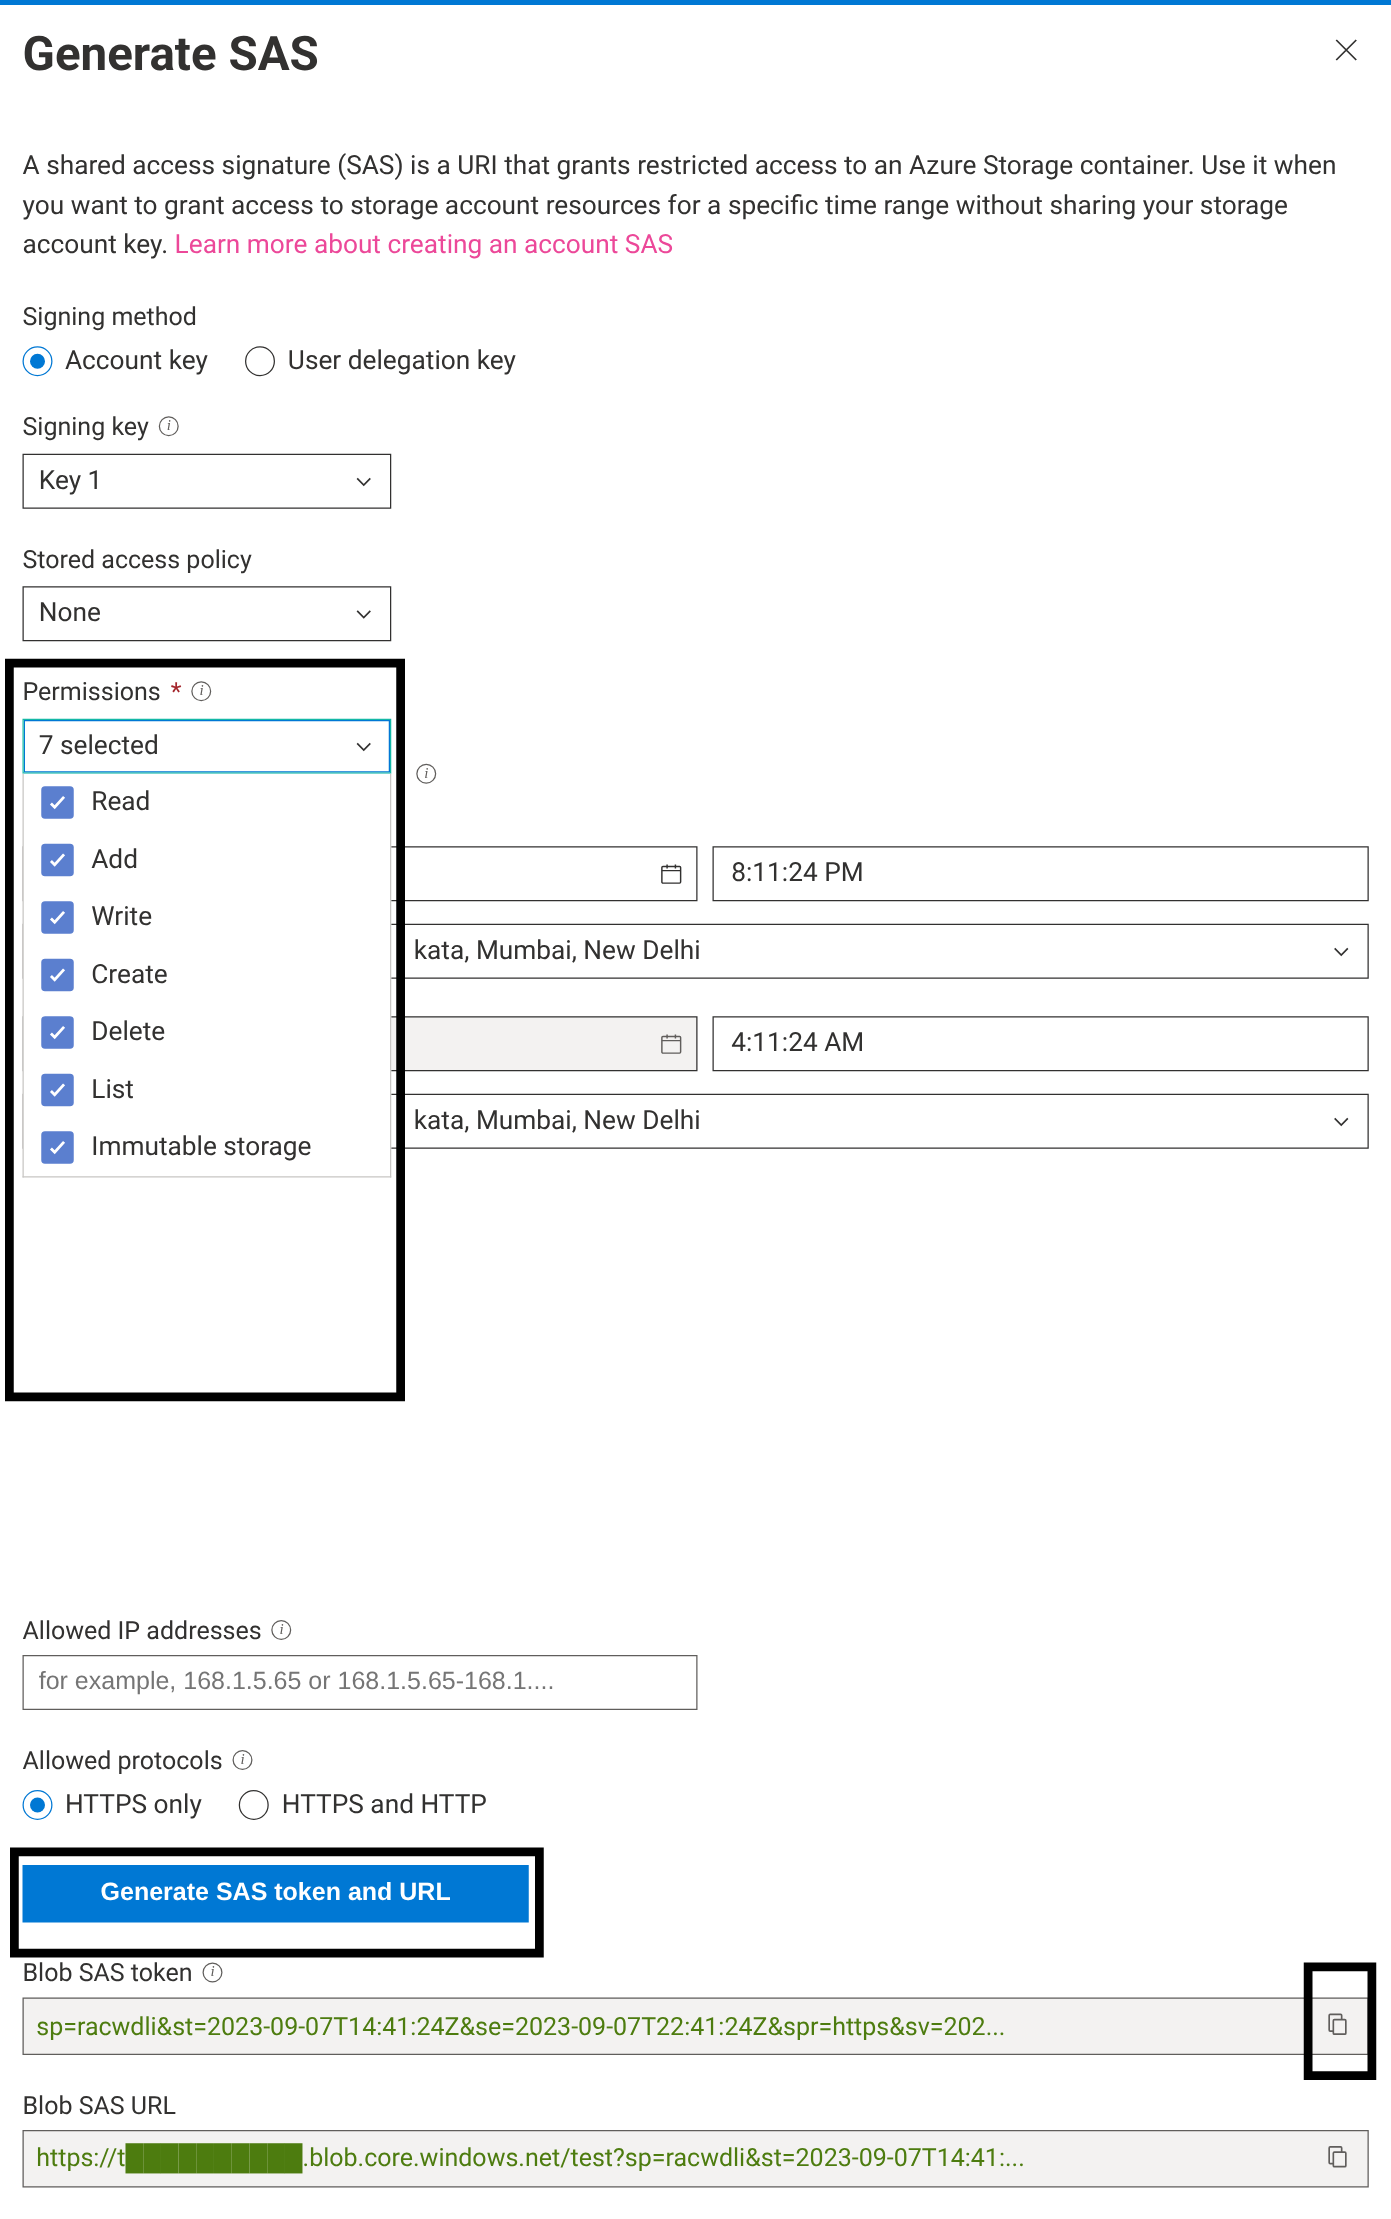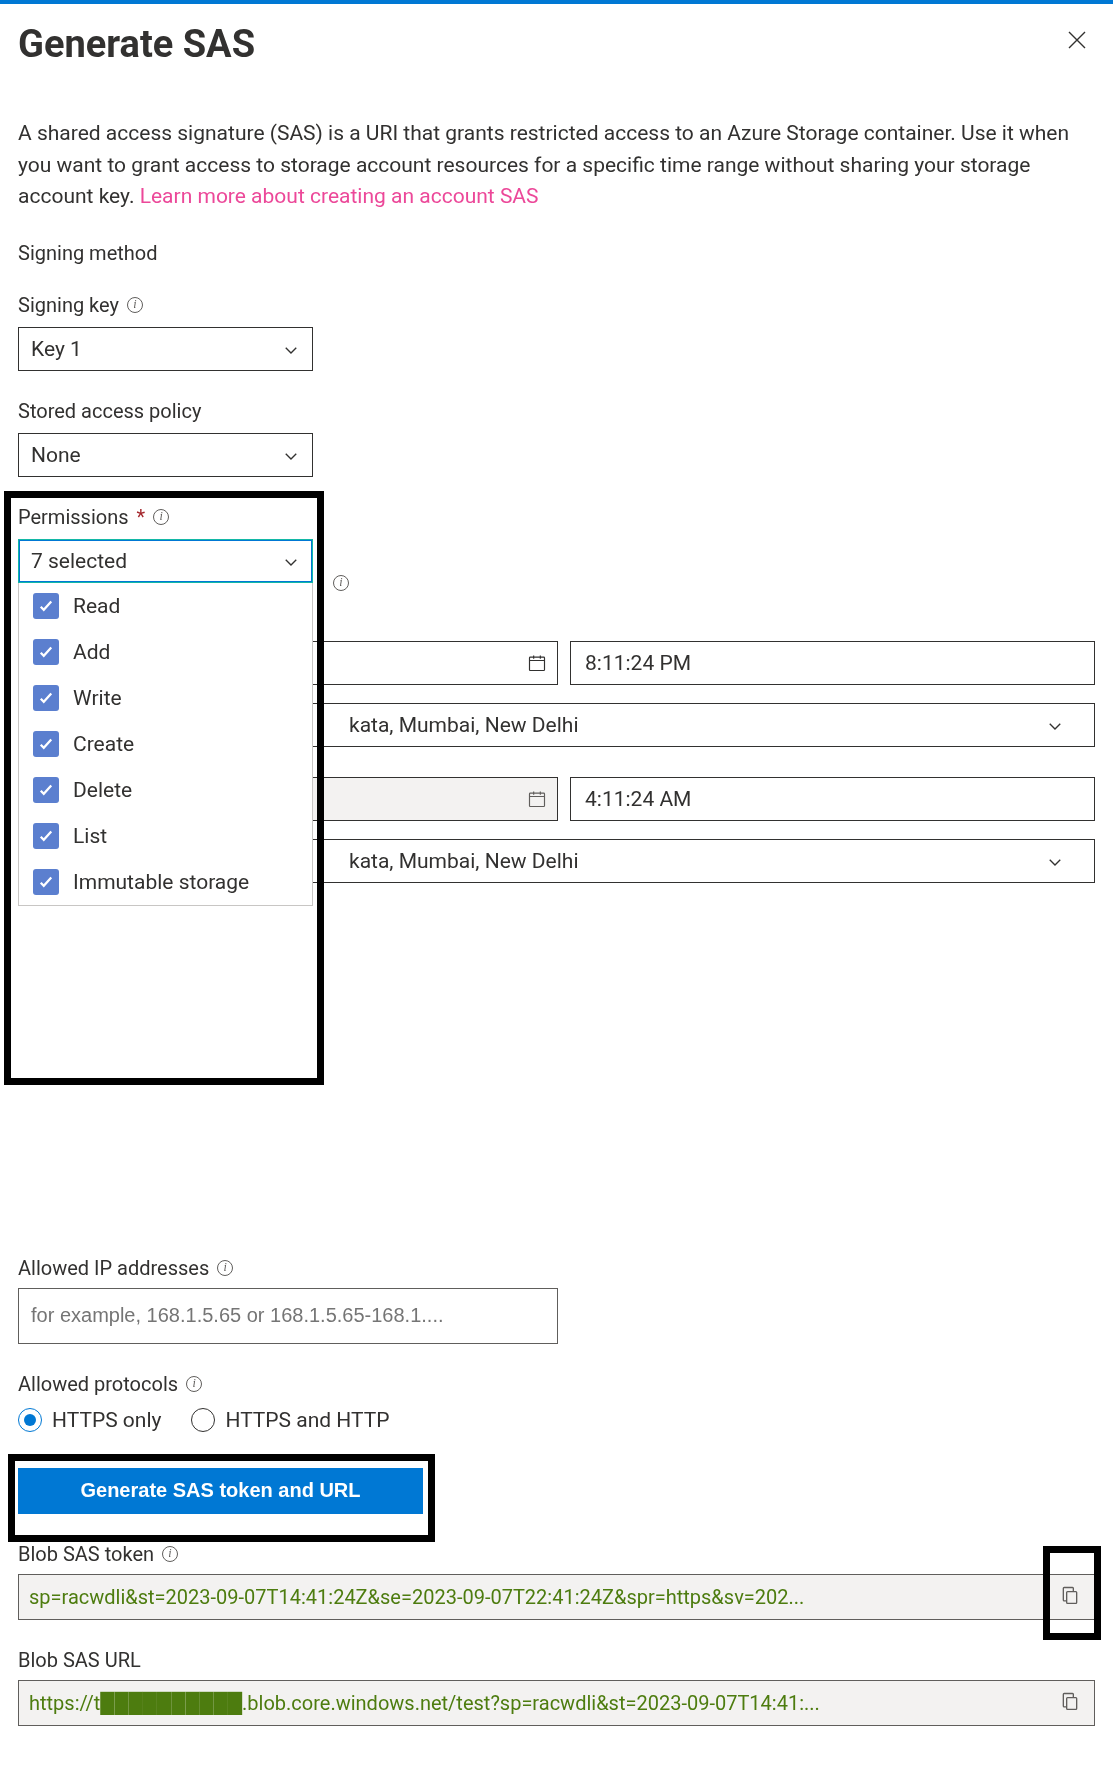--- a/index.html
+++ b/index.html
@@ -52,22 +52,22 @@
   .checkbox {
     width:26px; height:26px; background:#5b7fcf; border-radius:3px;
     display:flex; align-items:center; justify-content:center; flex-shrink:0;
   }
   .checkbox svg { width:18px; height:18px; }
   .date-time-row { display:flex; gap:12px; margin-top:10px;}
   .date-input { flex:0 0 auto; width:540px; height:44px; border:1px solid #323130; display:flex; align-items:center; justify-content:flex-end; padding:0 10px; background:#fff;}
   .date-input.disabled { background:#f3f2f1;}
   .time-input { flex:1; height:44px; border:1px solid #323130; padding:0 14px; display:flex; align-items:center; background:#fff;}
   .cal-icon { width:20px; height:20px; }
-  .tz-select { width:100%; height:44px; border:1px solid #323130; display:flex; align-items:center; justify-content:space-between; padding:0 30px; margin-top:8px; background:#fff;}
-  .ip-input { width:540px; height:56px; border:1px solid #605e5c; padding:0 12px; margin-top:8px; font-size:20px; color:#605e5c;}
+  .tz-select { width:100%; height:44px; border:1px solid #323130; display:flex; align-items:center; justify-content:space-between; padding:0 12px; margin-top:8px; background:#fff;}
+  .ip-input { width:540px; height:44px; border:1px solid #605e5c; padding:0 12px; margin-top:8px; font-size:20px; color:#605e5c;}
   .gen-wrap { position:relative; margin-top:36px; width:430px;}
   .gen-highlight { position:absolute; top:-14px; left:-10px; width:427px; height:88px; border:7px solid #000; pointer-events:none;}
   .gen-btn {
     background:#0078d4; color:#fff; border:none; height:46px; padding:0 20px;
     font-size:20px; font-weight:600; cursor:pointer; width:405px;
   }
   .output-box {
     width:100%; height:46px; background:#f3f2f1; border:1px solid #605e5c;
     display:flex; align-items:center; padding:0 10px; margin-top:8px; gap:8px;
   }
@@ -94,20 +94,32 @@
       </span>
     </button>
   </div>
 
   <p class="desc">
     <span>A shared access signature (SAS) is a URI that grants restricted access to an Azure Storage container. Use it when you want to grant access to storage account resources for a specific time range without sharing your storage account key. </span><a href="#" class="link">Learn more about creating an account SAS</a>
   </p>
 
   <div class="section">
     <div class="label">Signing method</div>
+    <div class="radio-row">
+      <div class="radio-option">
+        <span class="radio-outer checked">
+            <span class="radio-inner"></span>
+          </span>
+        <span>Account key</span>
+      </div>
+      <div class="radio-option">
+        <span class="radio-outer"></span>
+        <span>User delegation key</span>
+      </div>
+    </div>
   </div>
 
   <div class="section">
     <div class="label">
       <span>Signing key</span>
       <span class="info-icon">i</span>
     </div>
     <div class="select-box">
       <span>Key 1</span>
       <span class="chevron">

